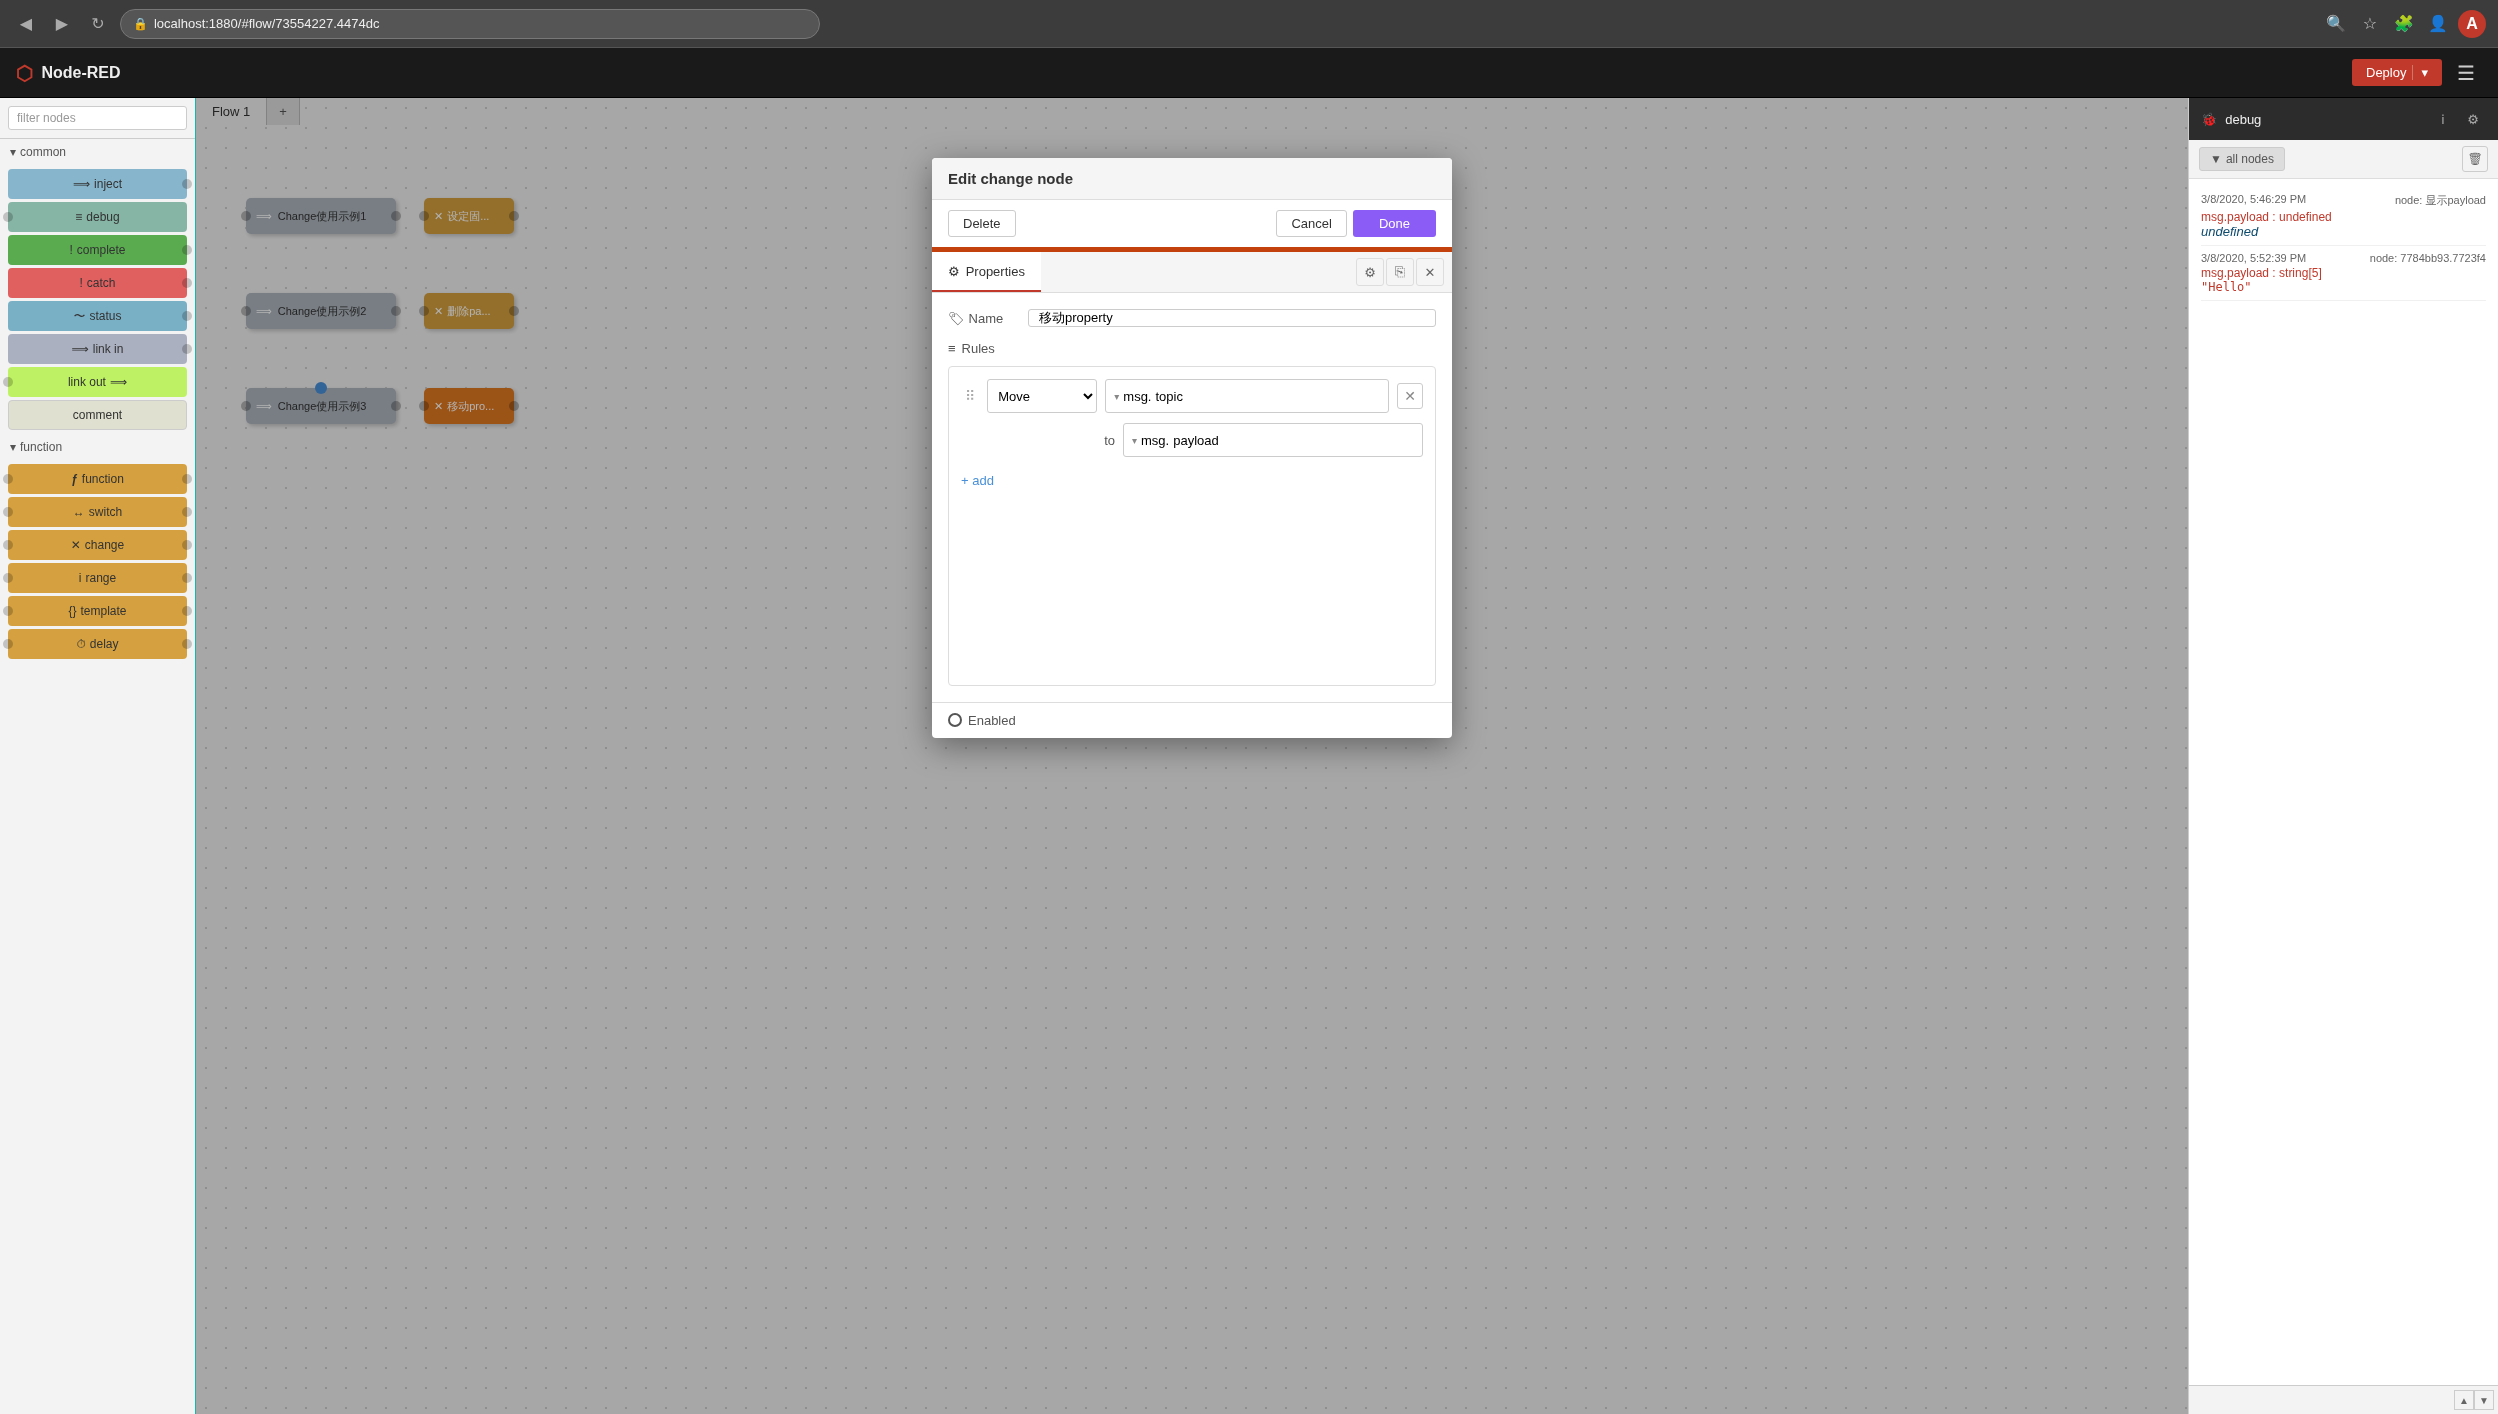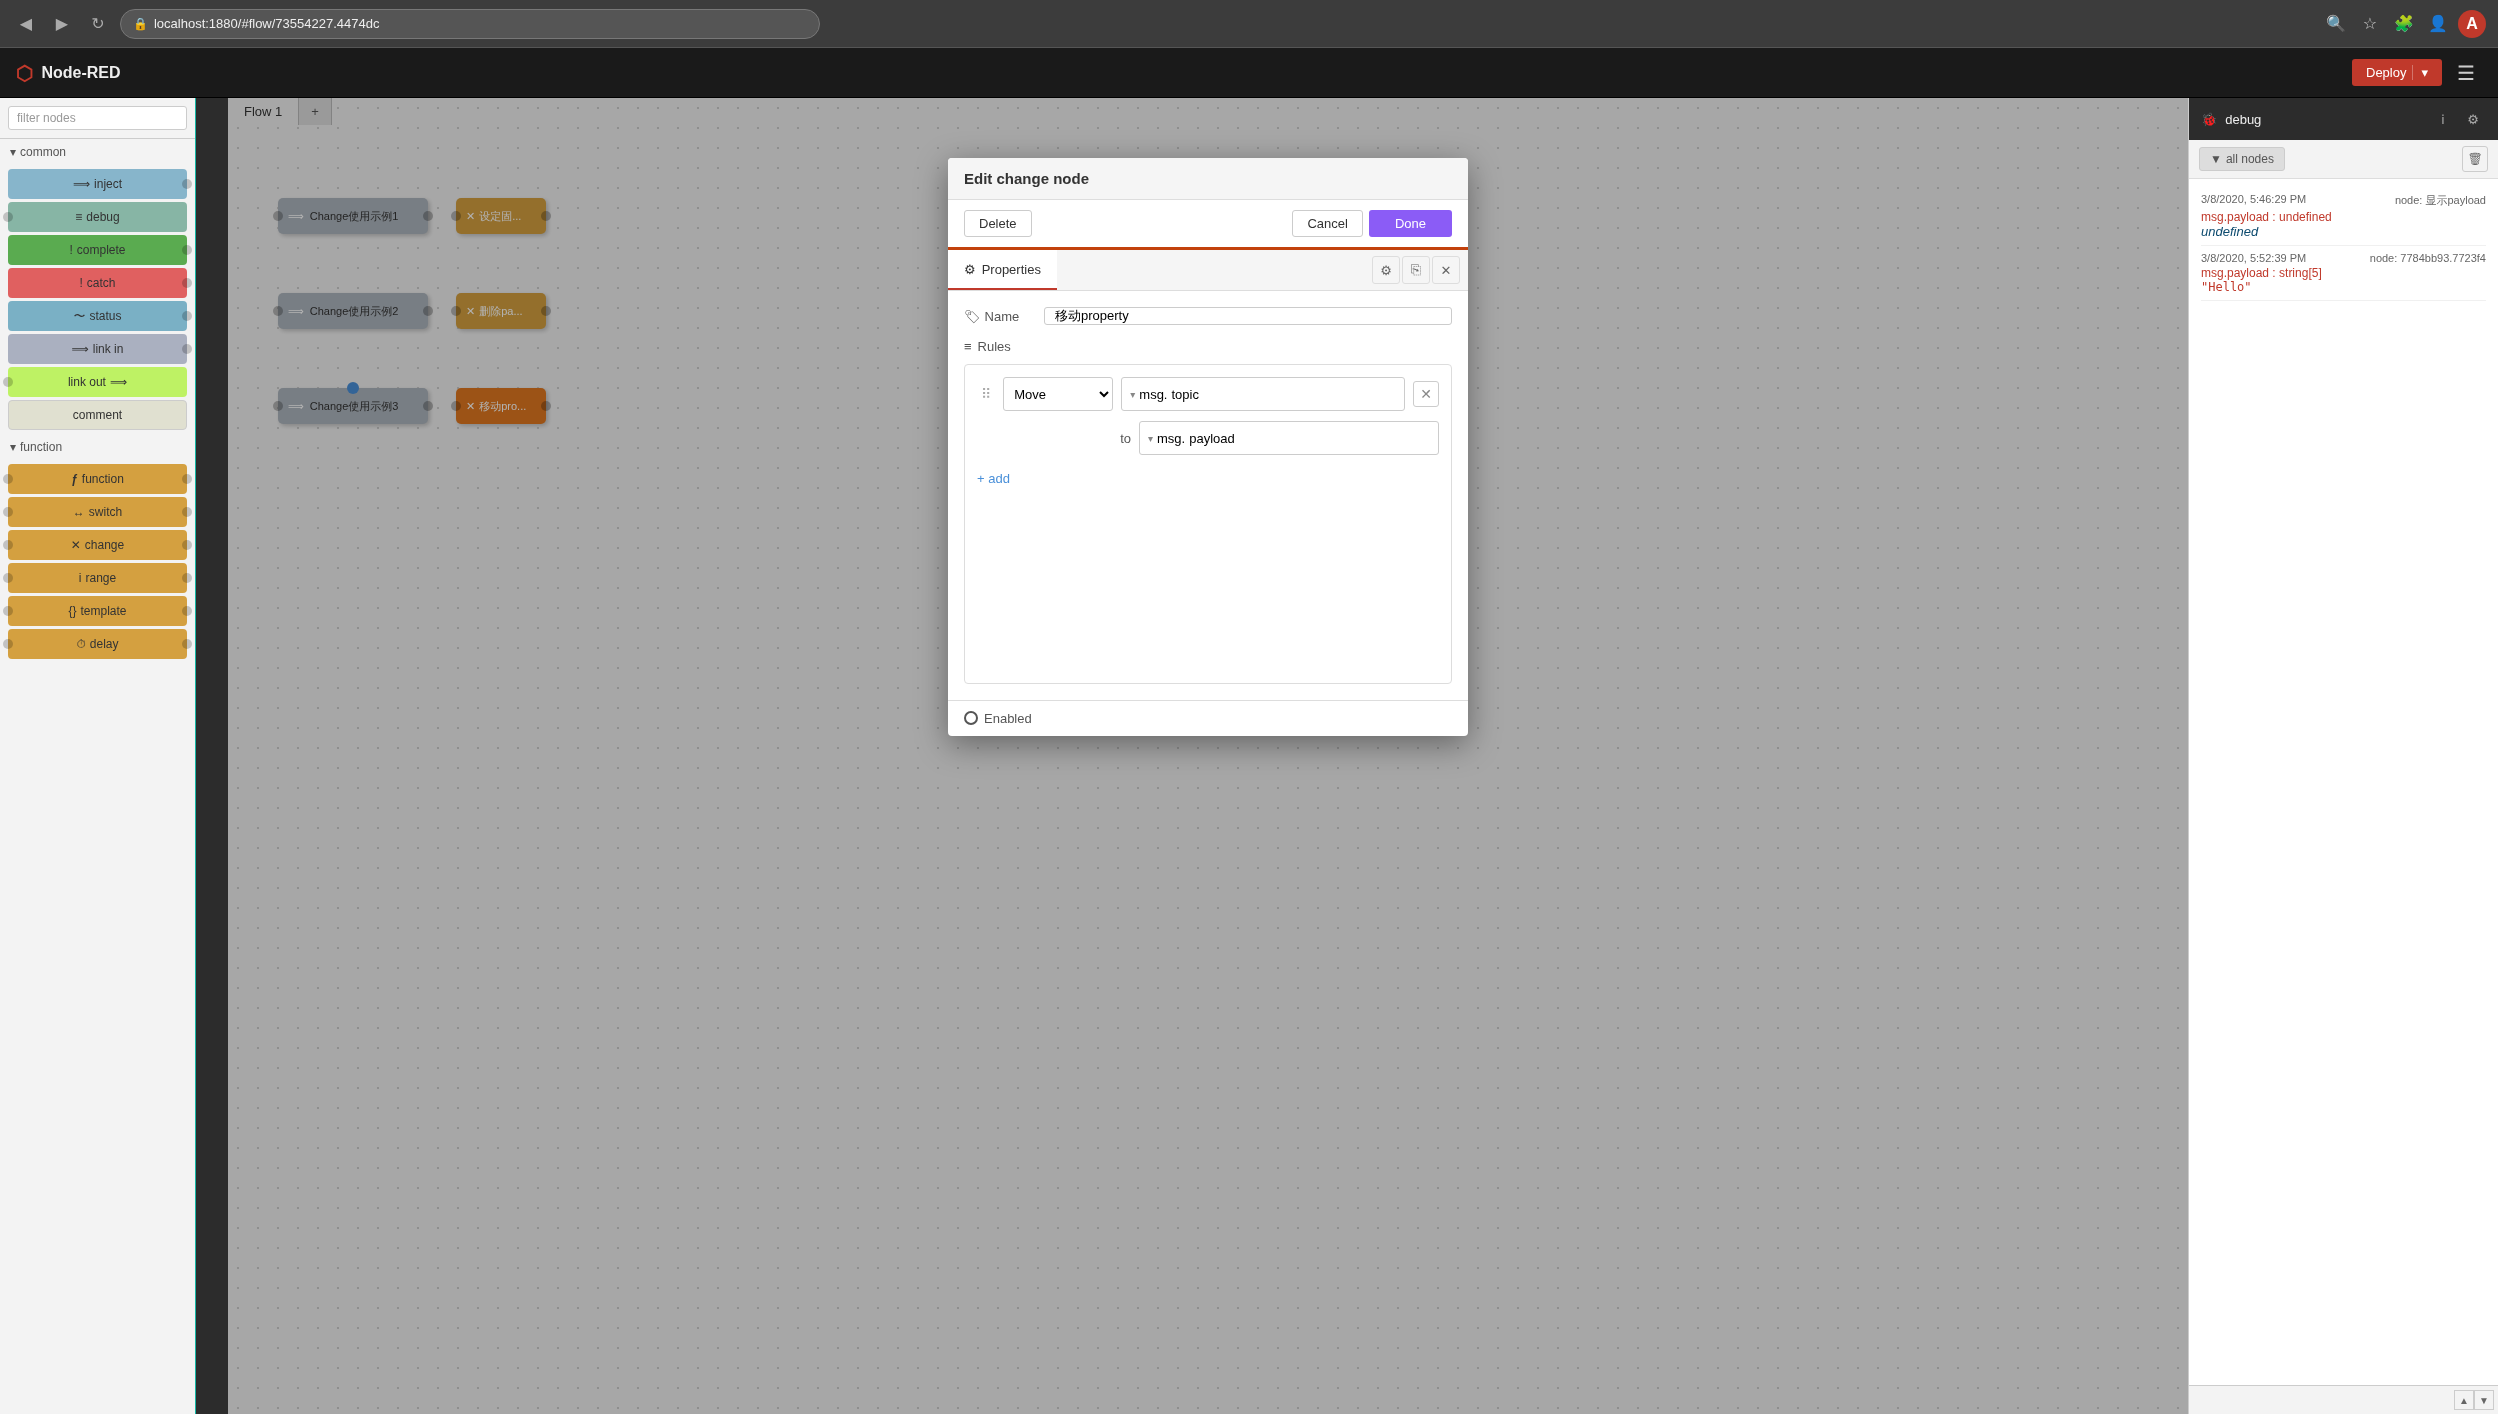--- a/index.html
+++ b/index.html
@@ -113,21 +113,20 @@
     .node-range { background: #d4a040; }
     .node-template { background: #d4a040; }
     .node-delay { background: #d4a040; }
 
     
     .canvas-area {
       flex: 1;
       background: #f0f0f0;
       position: relative;
       overflow: hidden;
-      margin-left: 32px;
     }
     .canvas-bg {
       width: 100%; height: 100%;
       background-image: radial-gradient(circle, #ccc 1px, transparent 1px);
       background-size: 20px 20px;
       position: absolute;
     }
     .flow-tab {
       position: absolute;
       top: 0; left: 0;
@@ -179,21 +178,21 @@
     .modal-header {
       background: #f5f5f5;
       padding: 12px 16px;
       font-size: 15px; font-weight: 600; color: #333;
       border-bottom: 1px solid #ddd;
       border-radius: 4px 4px 0 0;
     }
     .modal-toolbar {
       padding: 10px 16px;
       display: flex; align-items: flex-start; justify-content: space-between;
-      border-bottom: 3px solid #c2410c;
+      border-bottom: 5px solid #c2410c;
     }
     .modal-toolbar-left { display: flex; gap: 8px; }
     .modal-toolbar-right { display: flex; gap: 6px; }
     .btn-delete {
       background: white; border: 1px solid #ccc; border-radius: 3px;
       padding: 5px 14px; font-size: 13px; cursor: pointer; color: #333;
     }
     .btn-cancel {
       background: white; border: 1px solid #ccc; border-radius: 3px;
       padding: 5px 14px; font-size: 13px; cursor: pointer; color: #333;

